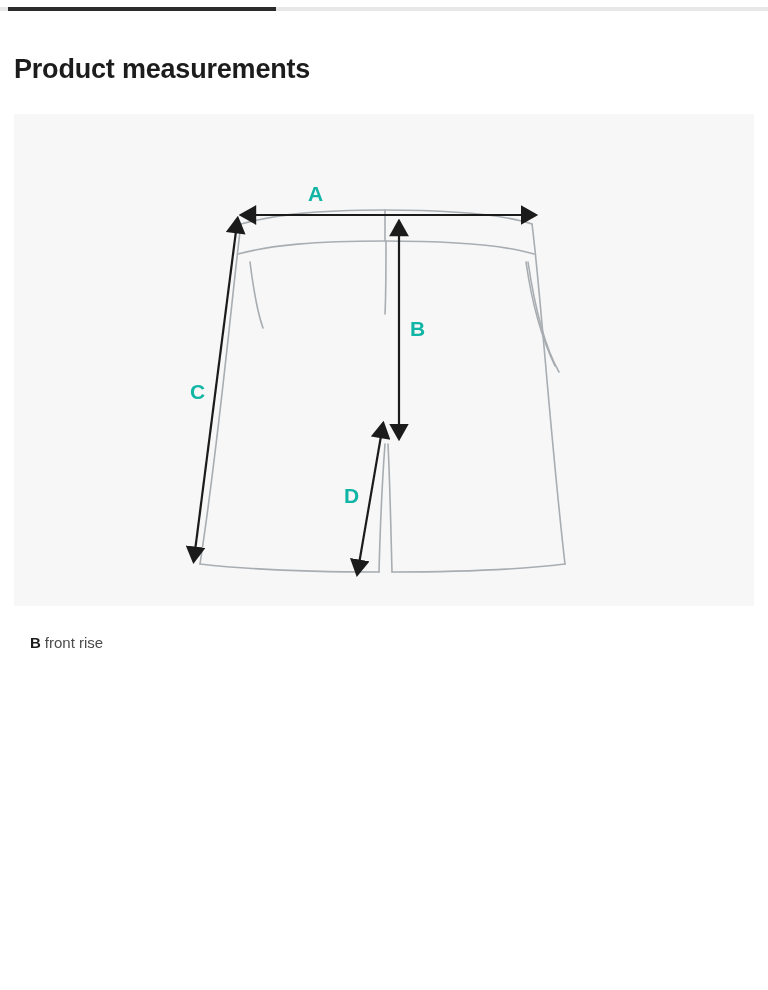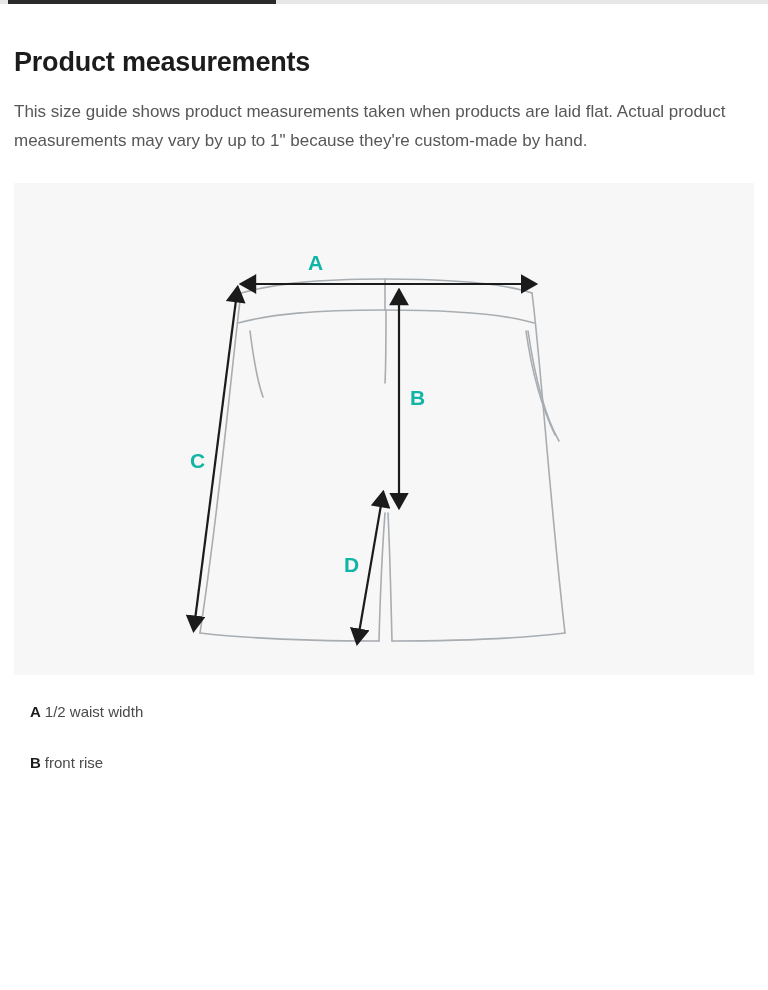--- a/index.html
+++ b/index.html
@@ -37,20 +37,21 @@
     top: 0;
     left: 8px;
     width: 268px;
     height: 4px;
     background: #2b2b2b;
   }
 
   .content {
     padding: 13px 14px;
     box-sizing: border-box;
+    margin-top: 7px;
   }
 
   h1.title {
     font-size: 27px;
     line-height: 34px;
     font-weight: bold;
     color: #1c1c1c;
     margin: 32px 0 0 0;
     letter-spacing: -0.2px;
   }
@@ -101,21 +102,20 @@
 <div class="page">
 
   <div class="top-bar">
     <div class="top-bar-fill"></div>
   </div>
 
   <div class="content">
 
     <h1 class="title">Product measurements</h1>
 
-    <p class="intro">This size guide shows product measurements taken when products are laid flat. Actual product measurements may vary by up to 1" because they're custom-made by hand.</p>
 
     <div class="diagram-panel">
       <svg class="diagram-svg" width="740" height="492" viewBox="0 0 740 492">
         <g fill="none" stroke="#a8adb2" stroke-width="1.6" stroke-linejoin="round" stroke-linecap="round">
 
           <path d="M227 110 C 260 101, 300 96, 370 96 C 440 96, 490 101, 518 110"></path>
 
           <path d="M224 140 C 258 131, 300 127, 370 127 C 440 127, 490 131, 520 140"></path>
 
           <path d="M227 110 C 219 170, 206 320, 186 450"></path>
@@ -169,21 +169,18 @@
           <text x="294" y="87">A</text>
           <text x="396" y="222">B</text>
           <text x="176" y="285">C</text>
           <text x="330" y="389">D</text>
         </g>
       </svg>
     </div>
 
     <div class="legend">
       <div class="legend-item">
-        <span class="legend-key">A</span><span>1/2 waist width</span>
-      </div>
-      <div class="legend-item">
         <span class="legend-key">B</span><span>front rise</span>
       </div>
     </div>
 
   </div>
 </div>
 
 </body></html>

